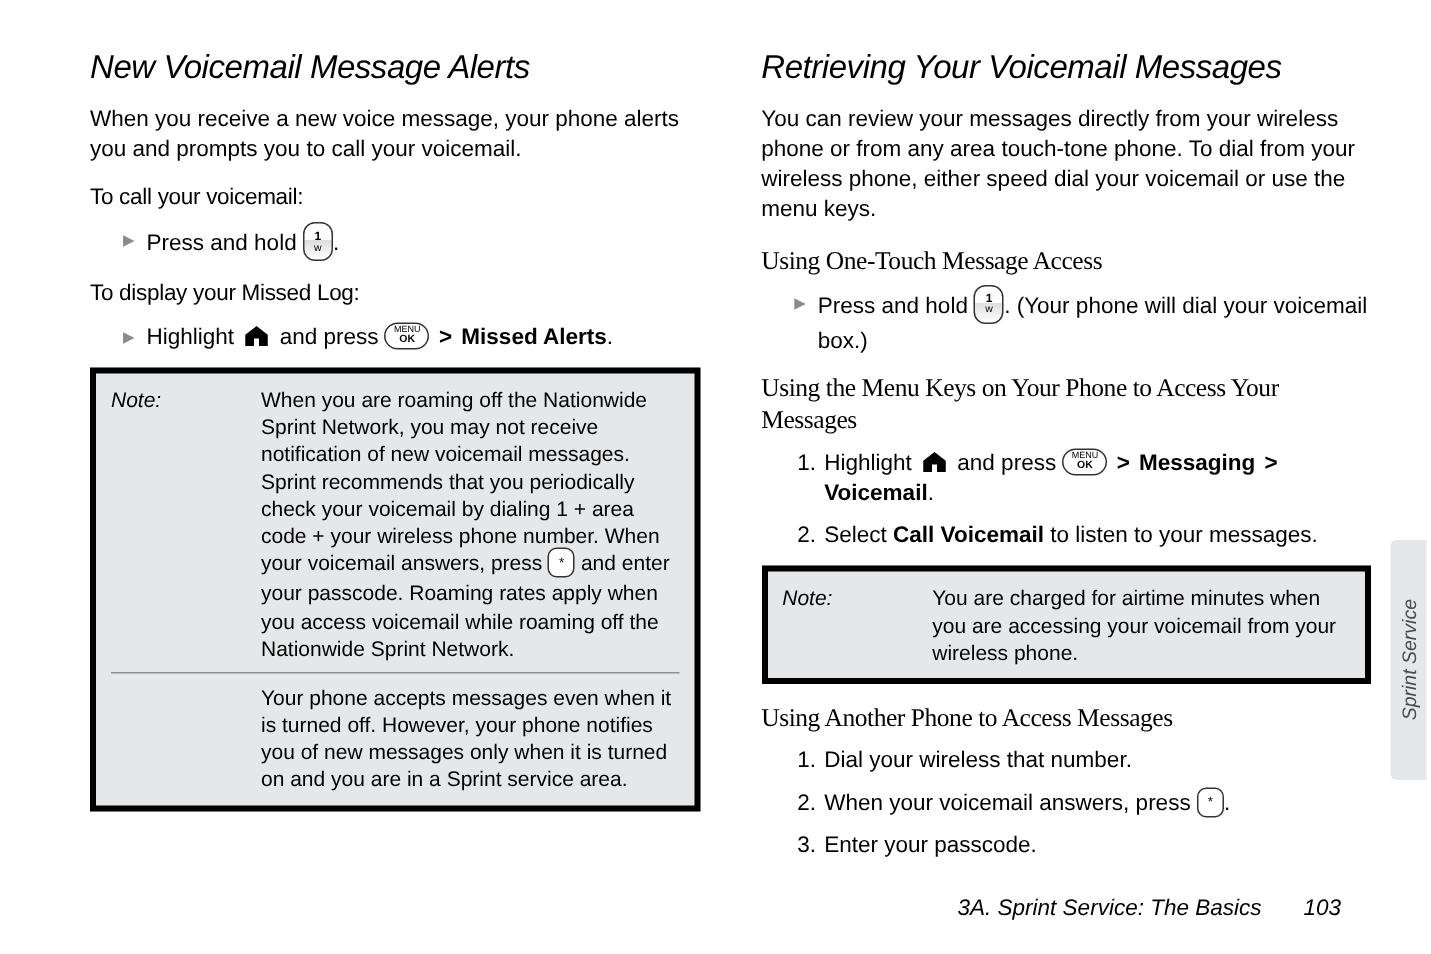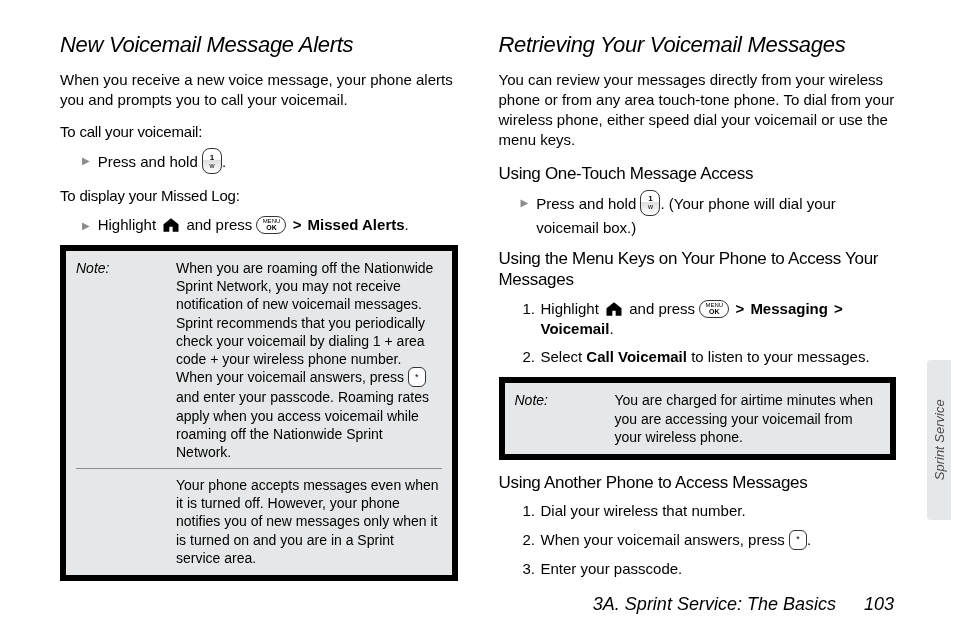--- a/index.html
+++ b/index.html
@@ -6,47 +6,47 @@
     body {
       font-family: "Helvetica Neue", Helvetica, Arial, sans-serif;
       width: 954px;
       height: 636px;
       background: #ffffff;
       color: #000000;
       position: relative;
       font-size: 15px;
       line-height: 1.35;
     }
-    .page { display: flex; padding: 30px 58px 10px 60px; gap: 41px; height: 570px; }
+    .page { display: flex; padding: 30px 40px 10px 60px; gap: 41px; height: 570px; }
     .col { flex: 1; min-width: 0; }
     h2 {
       font-size: 22px;
       font-weight: normal;
       font-style: italic;
       margin-bottom: 10px;
       letter-spacing: -0.3px;
     }
     .body-text { margin-bottom: 12px; }
     .subhead {
       font-size: 15px;
       margin-bottom: 8px;
       margin-top: 4px;
       letter-spacing: -0.2px;
     }
-    .subhead-lg { font-size: 17px; margin-bottom: 8px; margin-top: 6px; letter-spacing: -0.3px; line-height: 1.25;}
+    .subhead-lg { font-size: 17px; margin-bottom: 8px; margin-top: 6px; letter-spacing: -0.3px; line-height: 1.25; font-family: Liberation Serif, serif;}
     .bullet-row { display: flex; align-items: flex-start; margin: 0 0 10px 22px; gap: 8px; }
     .tri { color:#8a8a8f; font-size: 10px; margin-top: 4px; flex-shrink:0; }
     ol.steps { list-style: none; counter-reset: step; margin: 0 0 10px 24px; }
     ol.steps li { counter-increment: step; margin-bottom: 8px; position: relative; padding-left: 18px; }
     ol.steps li::before { content: counter(step) "."; position: absolute; left: 0; }
     .bold { font-weight: bold; }
     .sep { font-weight: bold; margin: 0 2px; }
     .note-box {
       background: #e6e7e8;
-      border: 6px solid #000000;
+      border: 4px solid #000000;
       padding: 8px 0px 8px 0px;
       margin: 8px 0 12px 0;
     }
     .note-row { display:flex; padding: 0 10px; }
     .note-label { font-style: italic; width: 52px; flex-shrink:0; font-size: 14px;}
     .note-text { font-size: 14px; line-height: 1.3; margin-left: 48px; }
     .note-divider { border: none; border-top: 1px solid #8f9093; margin: 7px 10px; }
     .key-icon {
       display: inline-flex;
       vertical-align: middle;
@@ -70,21 +70,21 @@
       align-items:center; justify-content:center; font-size:7px; line-height:1; vertical-align:middle;
       background:#fff; position:relative; top:-1px; flex-direction:column;
     }
     .okkey .r1 { font-size:6px;}
     .okkey .r2 { font-weight:bold; font-size:7px;}
     .star-key {
       display:inline-flex; width:18px; height:20px; border:1.5px solid #333; border-radius:6px;
       align-items:center; justify-content:center; vertical-align:middle; background:#fff; position:relative; top:-1px;
       flex-direction:column; font-size:9px; line-height:1;
     }
-    .footer { position:absolute; bottom:20px; right:60px; font-style:italic; font-size:18px; display:flex; gap:28px; align-items:flex-end;}
+    .footer { position:absolute; bottom:20px; right:60px; font-style:italic; font-size:15px; display:flex; gap:28px; align-items:flex-end;}
     .footer .pg { font-style: italic; }
     .side-tab {
       position:absolute; right:3px; top:360px; width:24px; height:160px;
       background:#e6e7e8; border-radius: 4px 0 0 4px;
       display:flex; align-items:center; justify-content:center;
     }
     .side-tab span {
       transform: rotate(-90deg); transform-origin:center; font-style:italic; font-size:13px; white-space:nowrap; color:#4a4a4e;
     }
     .li-content { display:inline; }

